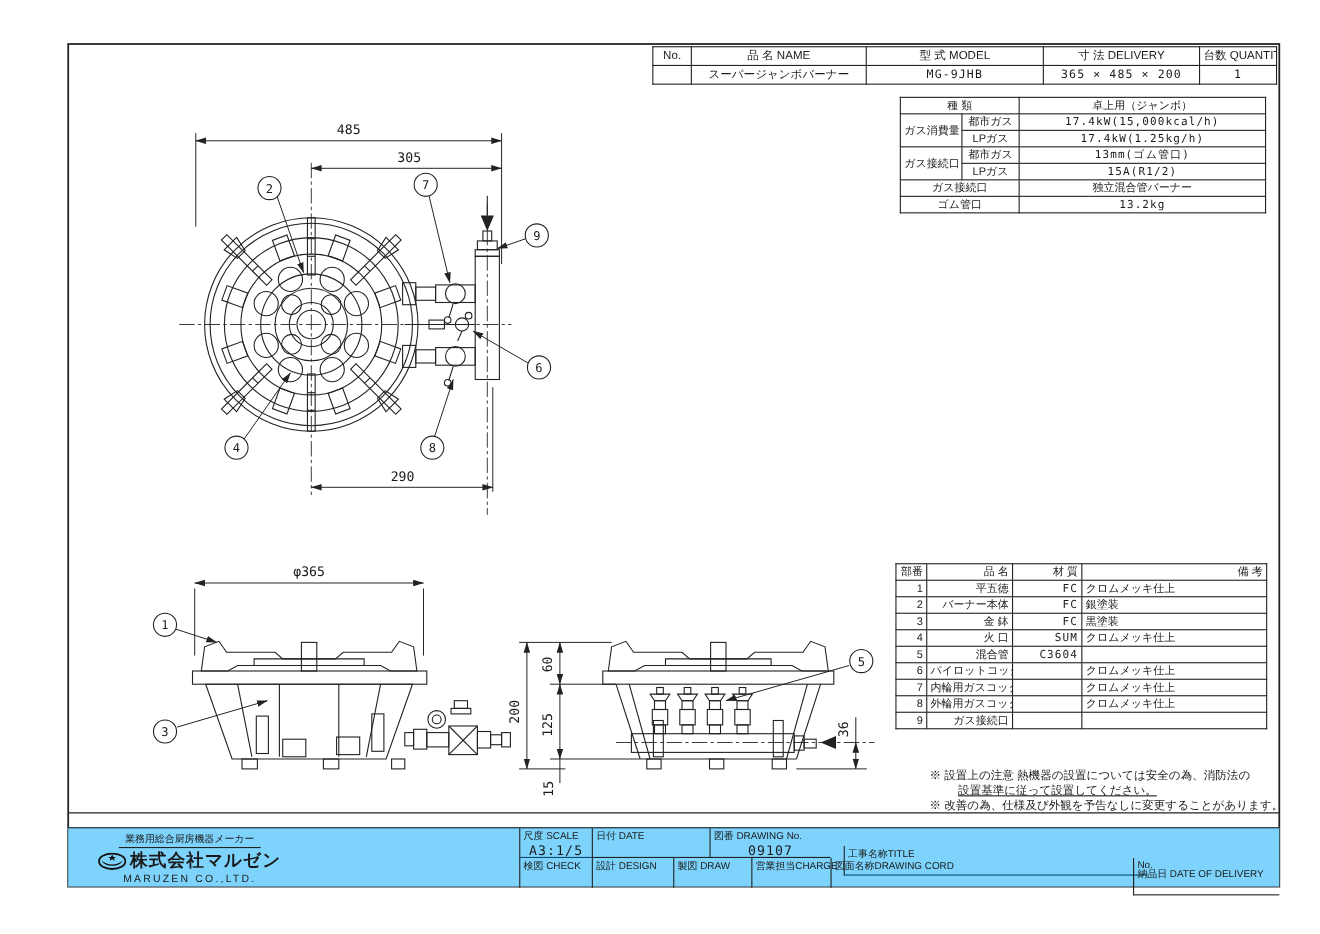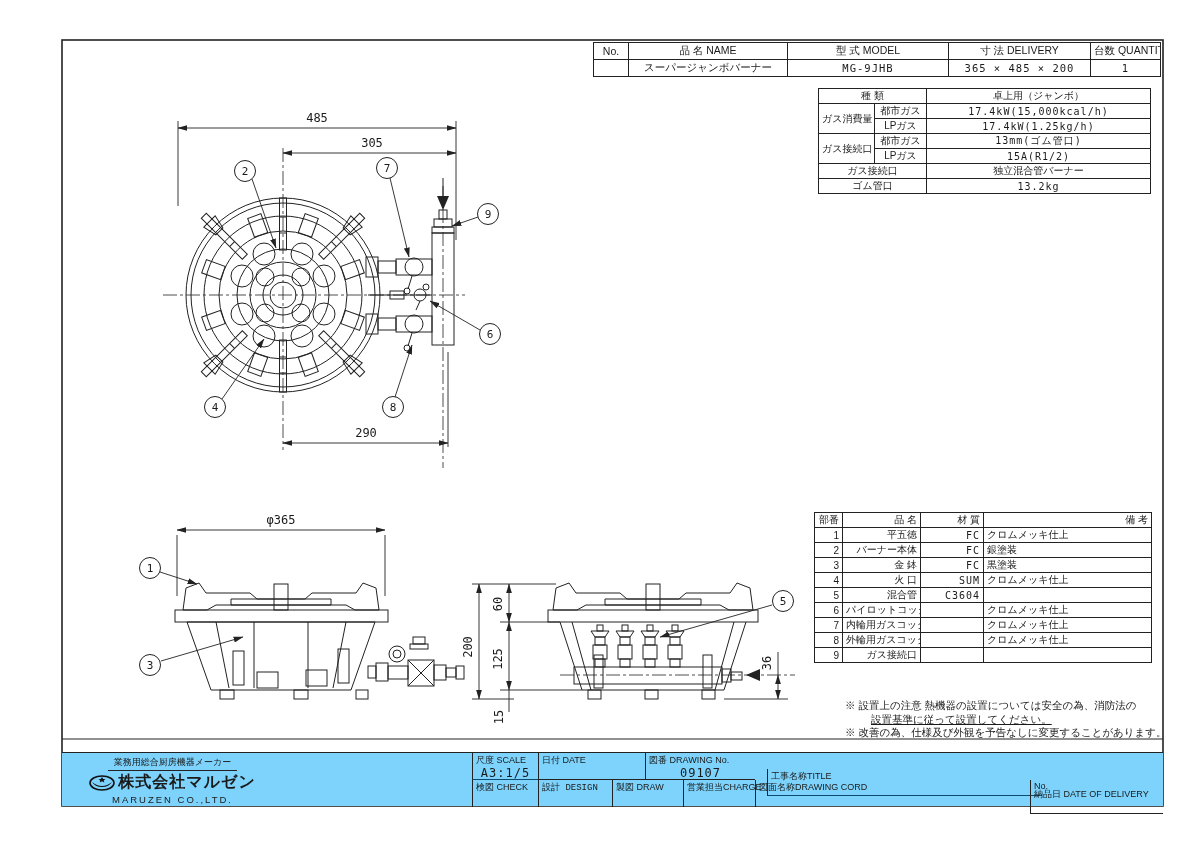--- a/index.html
+++ b/index.html
@@ -509,21 +509,21 @@
   </div>
   <div class="cell" style="left:693px;top:16px;width:275px;height:27px;border-bottom:1px solid #0c4a6e;margin-left:12px;">
     <span class="lab">工事名称TITLE</span>
   </div>
   <div class="cell" style="left:968px;top:0;width:133px;height:27px;border-bottom:1px solid #222;margin-top:34px;">
     <span class="lab">納品日  DATE OF DELIVERY</span>
   </div>
   <div class="cell" style="left:410px;top:27px;width:66px;height:27px;">
     <span class="lab">検図 CHECK</span>
   </div>
-  <div class="cell" style="left:476px;top:27px;width:74px;height:27px;font-family:Liberation Mono, monospace;">
+  <div class="cell" style="left:476px;top:27px;width:74px;height:27px;">
     <span class="lab">設計 DESIGN</span>
   </div>
   <div class="cell" style="left:550px;top:27px;width:71px;height:27px;">
     <span class="lab">製図 DRAW</span>
   </div>
   <div class="cell" style="left:621px;top:27px;width:72px;height:27px;">
     <span class="lab">営業担当CHARGE</span>
   </div>
   <div class="cell" style="left:693px;top:27px;width:275px;height:27px;">
     <span class="lab">図面名称DRAWING CORD</span>

